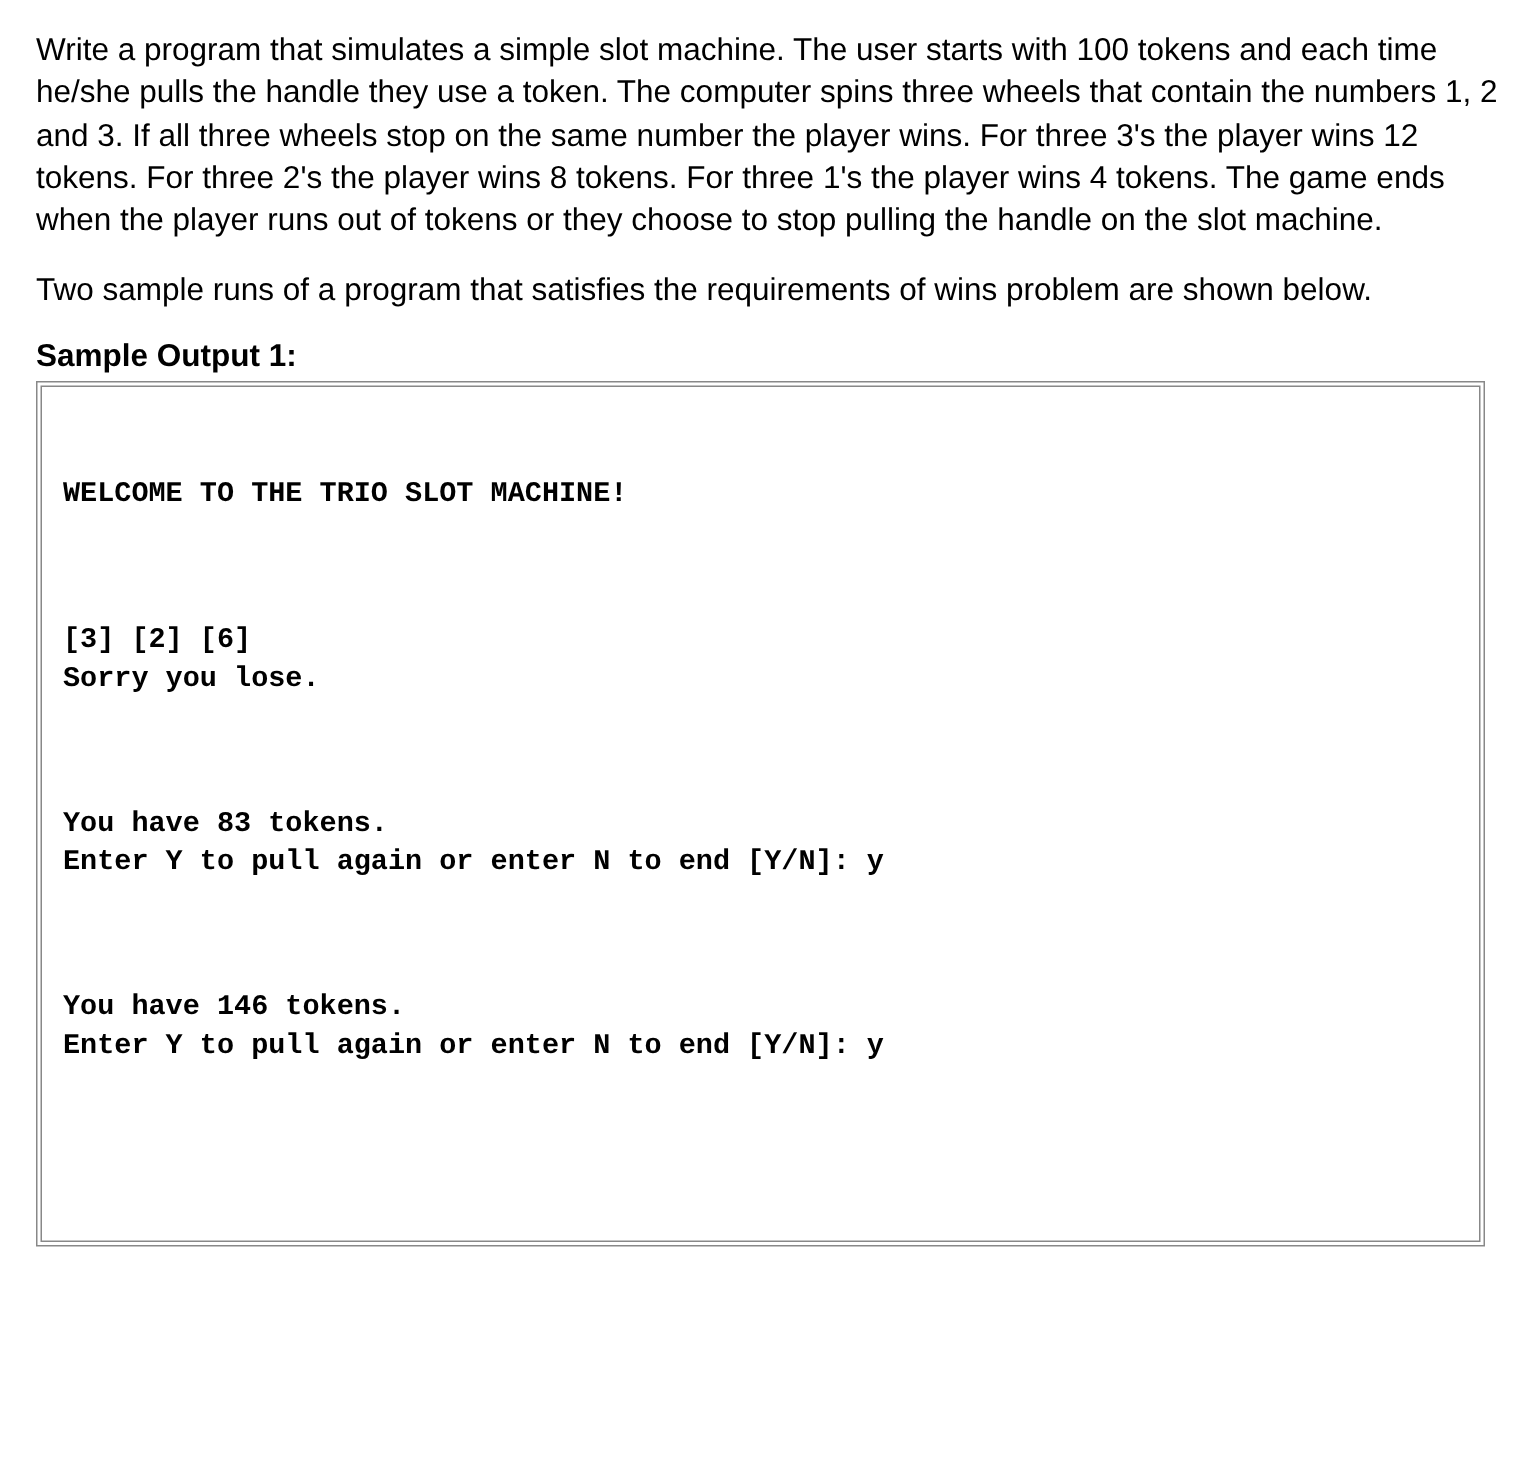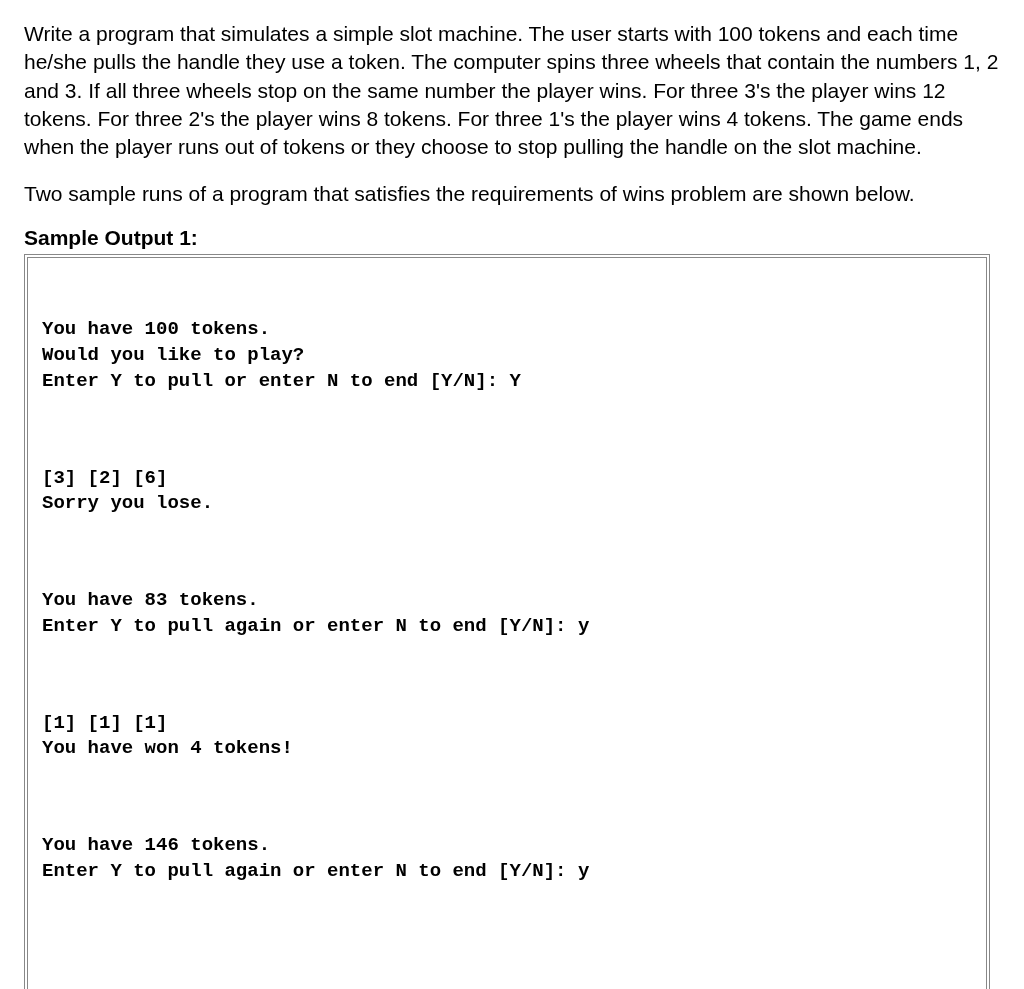--- a/index.html
+++ b/index.html
@@ -39,27 +39,23 @@
 </style>
 </head>
 <body>
 
 <p class="para">Write a program that simulates a simple slot machine. The user starts with 100 tokens and each time he/she pulls the handle they use a token. The computer spins three wheels that contain the numbers 1, 2 and 3. If all three wheels stop on the same number the player wins. For three 3's the player wins 12 tokens. For three 2's the player wins 8 tokens. For three 1's the player wins 4 tokens. The game ends when the player runs out of tokens or they choose to stop pulling the handle on the slot machine.</p>
 <p class="para">Two sample runs of a program that satisfies the requirements of wins problem are shown below.</p>
 
 <p class="label">Sample Output 1:</p>
 
 <div class="code-box">
-  <div class="block">You have 100 tokens.
-Would you like to play?
-Enter Y to pull or enter N to end [Y/N]: Y</div>
+  <div class="block">WELCOME TO THE TRIO SLOT MACHINE!</div>
   <div class="block">[3] [2] [6]
 Sorry you lose.</div>
   <div class="block">You have 83 tokens.
 Enter Y to pull again or enter N to end [Y/N]: y</div>
-  <div class="block">[1] [1] [1]
-You have won 4 tokens!</div>
   <div class="block">You have 146 tokens.
 Enter Y to pull again or enter N to end [Y/N]: y</div>
   
   
   
 </div>
 
 </body></html>

